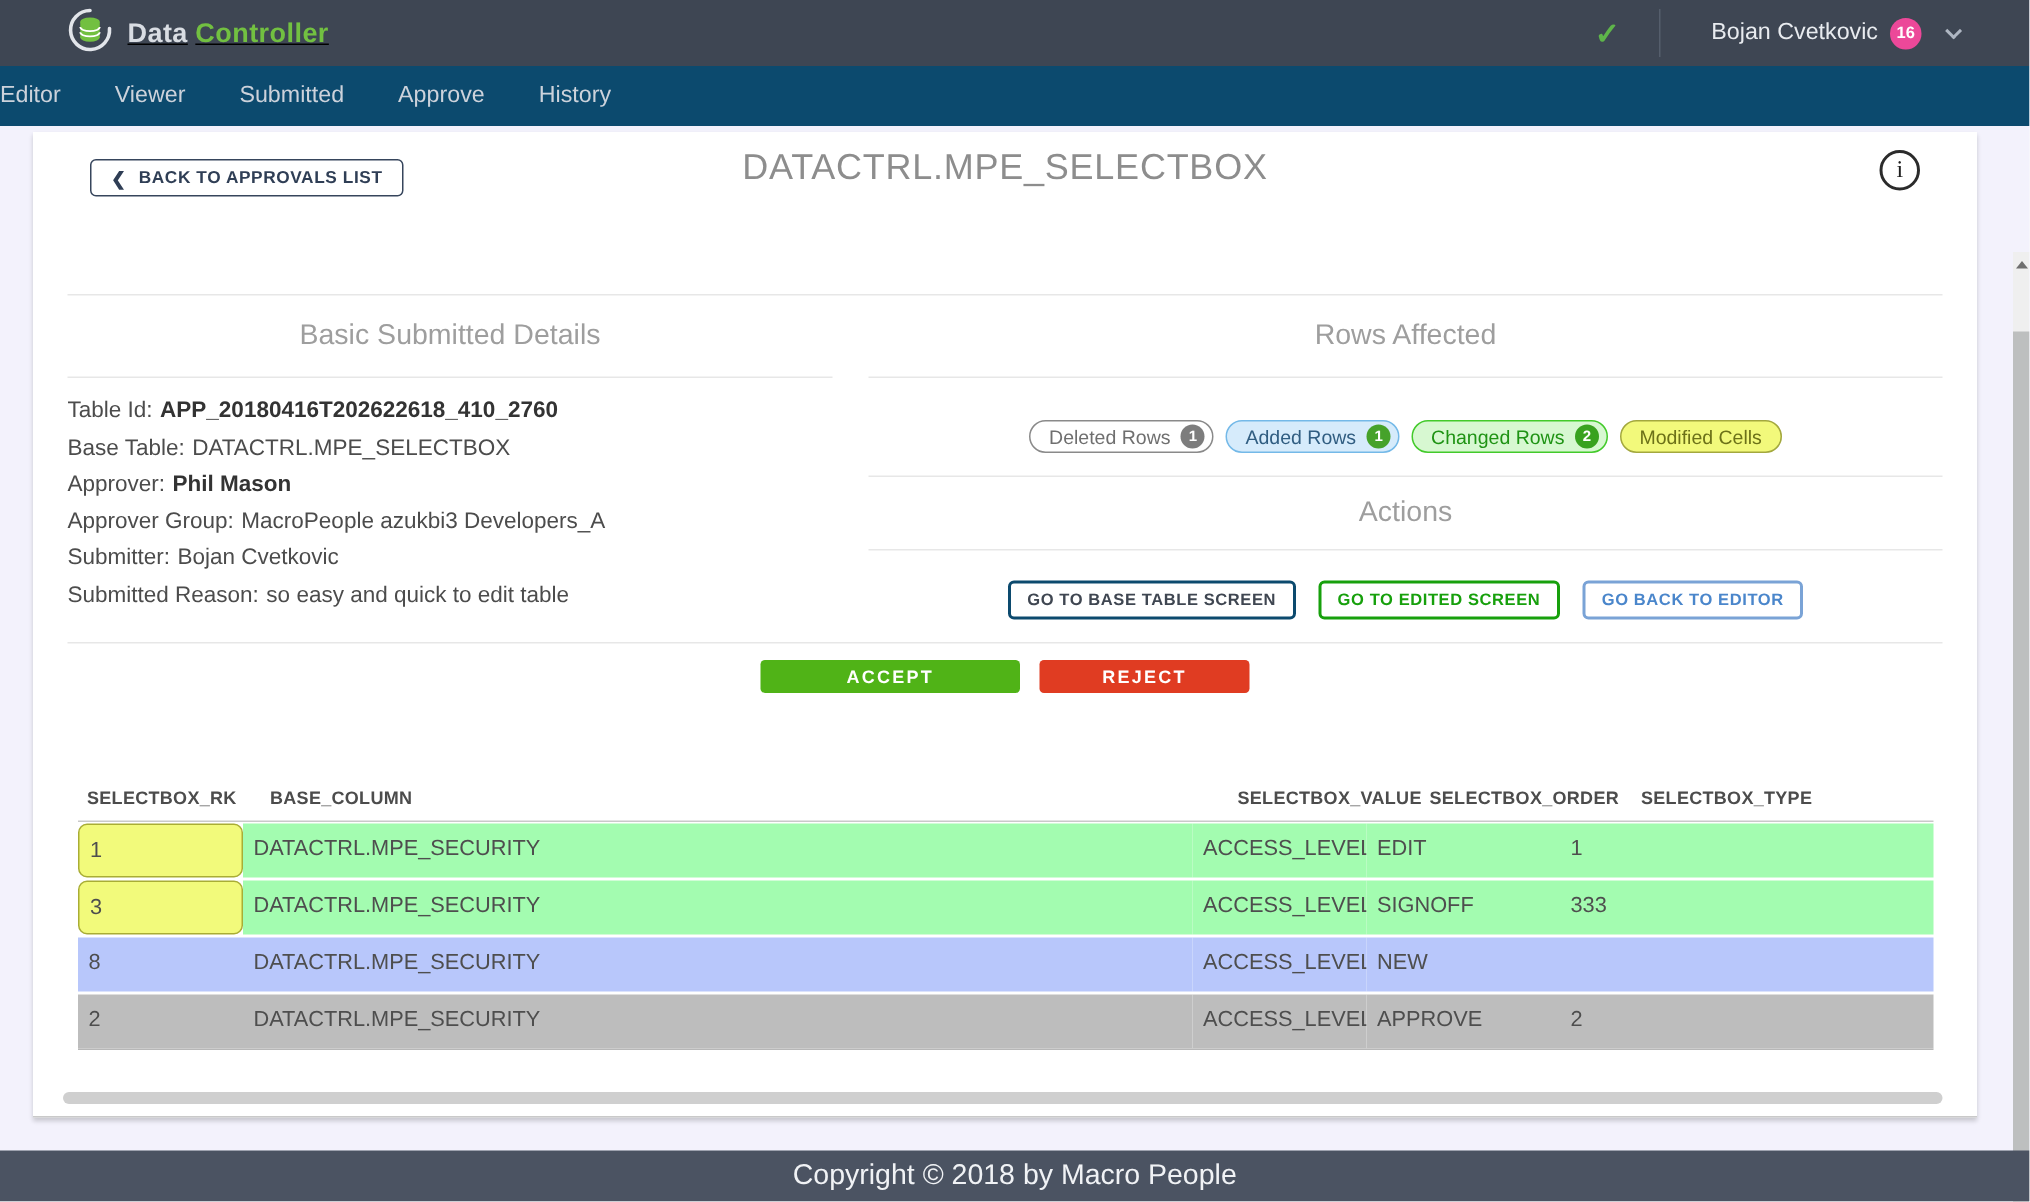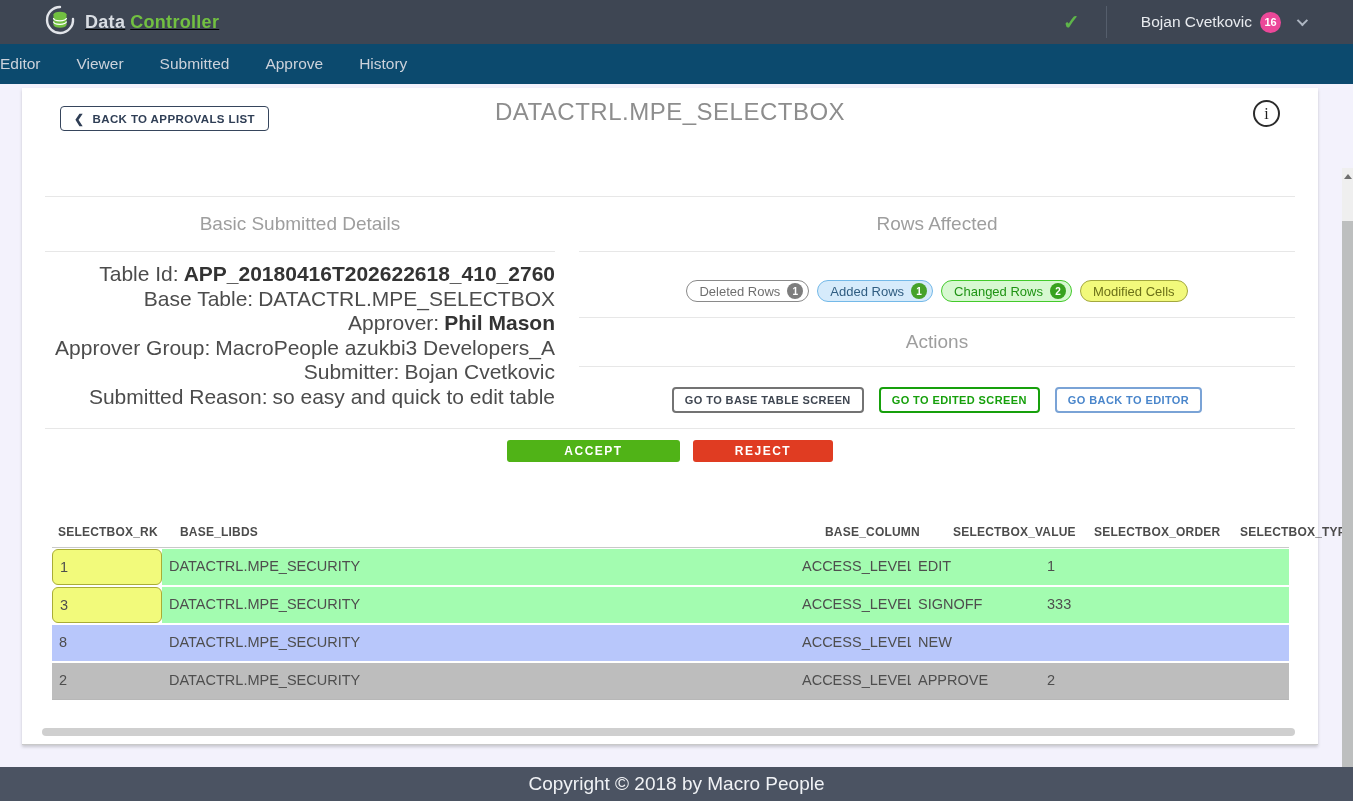--- a/index.html
+++ b/index.html
@@ -37,40 +37,40 @@
 
   .divider-top { position:absolute; left:23px; right:23px; top:108px; border-top:1px solid #e7e7e7; }
   .divider-mid { position:absolute; left:23px; right:23px; top:340px; border-top:1px solid #e7e7e7; }
 
   .panels { position:absolute; left:23px; right:23px; top:109px; display:flex; }
   .panel-left { width:510px; margin-right:24px; }
   .panel-right { flex:1; }
   .panel-heading { text-align:center; font-size:19px; color:#9e9e9e; padding:14px 0; line-height:26px; border-bottom:1px solid #e7e7e7; }
 
   .details-list { padding-top:10px; }
-  .detail-line { font-size:21px; color:#4c4c4c; line-height:24.5px;text-align:right; }
+  .detail-line { font-size:15px; color:#4c4c4c; line-height:24.5px; }
   .detail-value { margin-left:5px; }
   .detail-value.bold { font-weight:bold; color:#333; }
 
   .badges-row { display:flex; justify-content:center; gap:8px; padding:28px 0 15px; border-bottom:1px solid #e7e7e7; }
   .pill { display:inline-flex; align-items:center; height:22px; border-radius:11px; font-size:13px; padding:0 5px 0 12px; cursor:pointer; }
   .pill-count { display:inline-flex; align-items:center; justify-content:center; width:16px; height:16px; border-radius:50%; color:#fff; font-size:10px; font-weight:bold; margin-left:7px; }
   .pill-count:empty { display:none; }
   .pill-deleted { background:#fff; border:1px solid #8a8a8a; color:#6f6f6f; }
   .pill-deleted .pill-count { background:#7d7d7d; }
   .pill-added { background:#d6ebfb; border:1px solid #74b9e8; color:#305d81; }
   .pill-added .pill-count { background:#46a22a; }
   .pill-changed { background:#d7f8d1; border:1px solid #43ca2b; color:#1f9314; }
   .pill-changed .pill-count { background:#38a21f; }
   .pill-modified { background:#f2f97b; border:1px solid #a3a83e; color:#6c7118; padding:0 12px; }
 
   .actions-heading { text-align:center; font-size:19px; color:#9e9e9e; padding:12px 0; line-height:24px; border-bottom:1px solid #e7e7e7; }
   .actions-row { display:flex; justify-content:center; gap:15px; padding-top:20px; }
   .action-btn { background:#fff; border-radius:4px; font-size:11px; font-weight:bold; letter-spacing:0.4px; padding:5px 11px; cursor:pointer; }
-  .btn-base { border:2px solid #737373; color:#3f4651; }
+  .btn-base { border:2px solid #0c4a6e; color:#3f4651; }
   .btn-edited { border:2px solid #17a00c; color:#17a00c; }
   .btn-editor { border:2px solid #7aa3d6; color:#4a86cb; }
 
   .decision-row { position:absolute; left:0; top:352px; width:100%; display:flex; justify-content:center; gap:13px; }
   .decision-btn { height:22px; border:none; border-radius:3px; color:#fff; font-size:12px; font-weight:bold; letter-spacing:1.5px; cursor:pointer; font-family:"Liberation Sans", sans-serif; }
   .btn-accept { width:173px; background:#50b317; }
   .btn-reject { width:140px; background:#e03c22; }
 
   
   .grid { position:absolute; left:30px; top:429px; width:1237px; }
@@ -207,21 +207,20 @@
     <div class="divider-mid"></div>
 
     <div class="decision-row">
       <button class="decision-btn btn-accept">ACCEPT</button>
       <button class="decision-btn btn-reject">REJECT</button>
     </div>
 
     <div class="grid">
       <div class="grid-header">
         <div class="gh-cell">SELECTBOX_RK</div>
-        <div class="gh-cell">BASE_LIBDS</div>
         <div class="gh-cell">BASE_COLUMN</div>
         <div class="gh-cell">SELECTBOX_VALUE</div>
         <div class="gh-cell">SELECTBOX_ORDER</div>
         <div class="gh-cell">SELECTBOX_TYPE</div>
       </div>
       <div class="grid-body">
         <div class="grid-row row-changed">
           <div class="gc cell-mod">1</div>
           <div class="gc">DATACTRL.MPE_SECURITY</div>
           <div class="gc">ACCESS_LEVEL</div>

